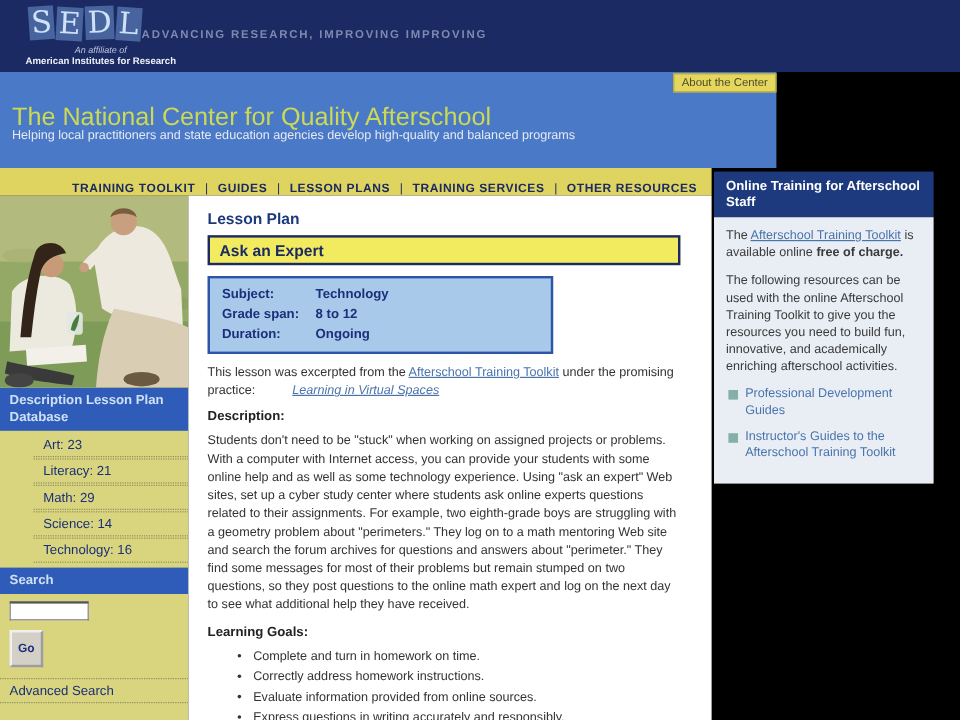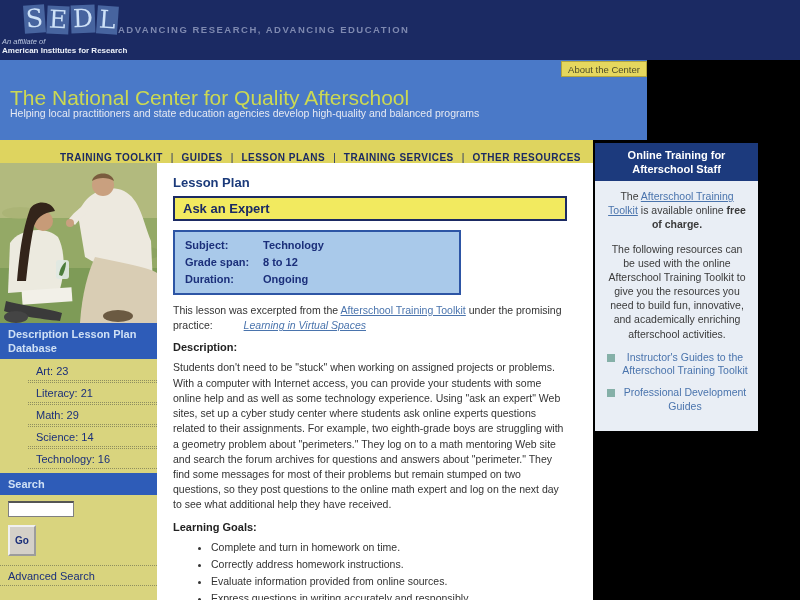--- a/index.html
+++ b/index.html
@@ -9,21 +9,21 @@
 
   
   .topbar { position:absolute; left:0; top:0; width:800px; height:60px; background:#1b2a63; }
   .logo { position:absolute; left:24px; top:5px; cursor:pointer; }
   .logo-letter { display:inline-block; font-family:"DejaVu Serif", serif; font-size:25px;
                  color:#cfe2f8; background:#47649f; padding:0 2px; margin-right:2px; line-height:28px; }
   .logo-letter.r1 { transform:rotate(-4deg); }
   .logo-letter.r2 { transform:rotate(3deg) translateY(1px); }
   .logo-letter.r3 { transform:rotate(-2deg); }
   .logo-letter.r4 { transform:rotate(4deg) translateY(1px); }
-  .affiliate { position:absolute; left:2px; top:37px; width:140px; text-align:left; }
+  .affiliate { position:absolute; left:14px; top:37px; width:140px; text-align:center; }
   .affiliate .l1 { font-style:italic; font-size:7.5px; color:#b8c4de; }
   .affiliate .l2 { font-weight:bold; font-size:8px; color:#eef2fa; }
   .tagline { position:absolute; left:118px; top:24px; font-size:9.5px; font-weight:bold;
              letter-spacing:1.5px; color:#7e89b0; }
 
   
   .header { position:absolute; left:0; top:60px; width:647px; height:80px; background:#4a79c8; }
   .about-tab { position:absolute; top:1px; right:0; width:86px; height:16px; line-height:15px;
                background:#e5d75e; border:1px solid #b3a53e; font-size:9.5px; text-align:center;
                color:#4c4c28; cursor:pointer; }
@@ -68,21 +68,21 @@
   .body-text { font-size:10.5px; color:#333; line-height:1.45; }
   .excerpt { margin-bottom:8px; }
   .content-link { color:#4a74ad; text-decoration:underline; cursor:pointer; }
   .italic-link { font-style:italic;padding-left:28px; }
   .sec-head { font-size:11px; font-weight:bold; color:#222; margin-bottom:7px; }
   .para { margin-bottom:8px; }
   .goal-list { list-style:disc; margin:0 0 8px 38px; }
   .goal-list li { font-size:10.5px; color:#333; line-height:15px; margin-bottom:2px; }
 
   
-  .right-panel { position:absolute; left:595px; top:143px; width:163px;text-align:center; }
+  .right-panel { position:absolute; left:595px; top:143px; width:183px; }
   .rp-header { background:#1c3a7d; color:#fff; font-weight:bold; font-size:11px;
                line-height:14px; padding:5px 10px; }
   .rp-body { background:#e9eef5; padding:8px 9px 10px 10px; font-size:10.5px; color:#3a3a3a;
              line-height:1.35; }
   .rp-body p { margin-bottom:10px; }
   .rp-link { color:#4a74ad; cursor:pointer; }
   .rp-link.ul { text-decoration:underline; }
   .rp-bold { font-weight:bold; }
   .rp-list { margin-left:2px; }
   .rp-li { display:flex; gap:6px; margin-bottom:8px; cursor:pointer; }
@@ -95,21 +95,21 @@
 <div class="stage">
 
   <div class="topbar">
     <div class="logo">
       <span class="logo-letter r1">S</span><span class="logo-letter r2">E</span><span class="logo-letter r3">D</span><span class="logo-letter r4">L</span>
     </div>
     <div class="affiliate">
       <div class="l1">An affiliate of</div>
       <div class="l2">American Institutes for Research</div>
     </div>
-    <div class="tagline">ADVANCING RESEARCH, ADVANCING EDUCATION</div>
+    <div class="tagline">ADVANCING RESEARCH, IMPROVING IMPROVING</div>
   </div>
 
   <div class="header">
     <div class="about-tab">About the Center</div>
     <div class="site-title">The National Center for Quality Afterschool</div>
     <div class="site-subtitle">Helping local practitioners and state education agencies develop high-quality and balanced programs</div>
   </div>
 
   <div class="nav">
     <span class="nav-item">TRAINING TOOLKIT</span>
@@ -210,23 +210,23 @@
   </div>
 
   <div class="right-panel">
     <div class="rp-header">Online Training for Afterschool Staff</div>
     <div class="rp-body">
       <p><span>The </span><span class="rp-link ul">Afterschool Training Toolkit</span><span> is available online </span><span class="rp-bold">free of charge.</span></p>
       <p>The following resources can be used with the online Afterschool Training Toolkit to give you the resources you need to build fun, innovative, and academically enriching afterschool activities.</p>
       <div class="rp-list">
         <div class="rp-li">
           <span class="sq"></span>
-          <span class="txt">Instructor's Guides to the Afterschool Training Toolkit</span>
+          <span class="txt">Professional Development Guides</span>
         </div>
         <div class="rp-li">
           <span class="sq"></span>
-          <span class="txt">Professional Development Guides</span>
+          <span class="txt">Instructor's Guides to the Afterschool Training Toolkit</span>
         </div>
       </div>
     </div>
   </div>
 
 </div>
 
 </body></html>

